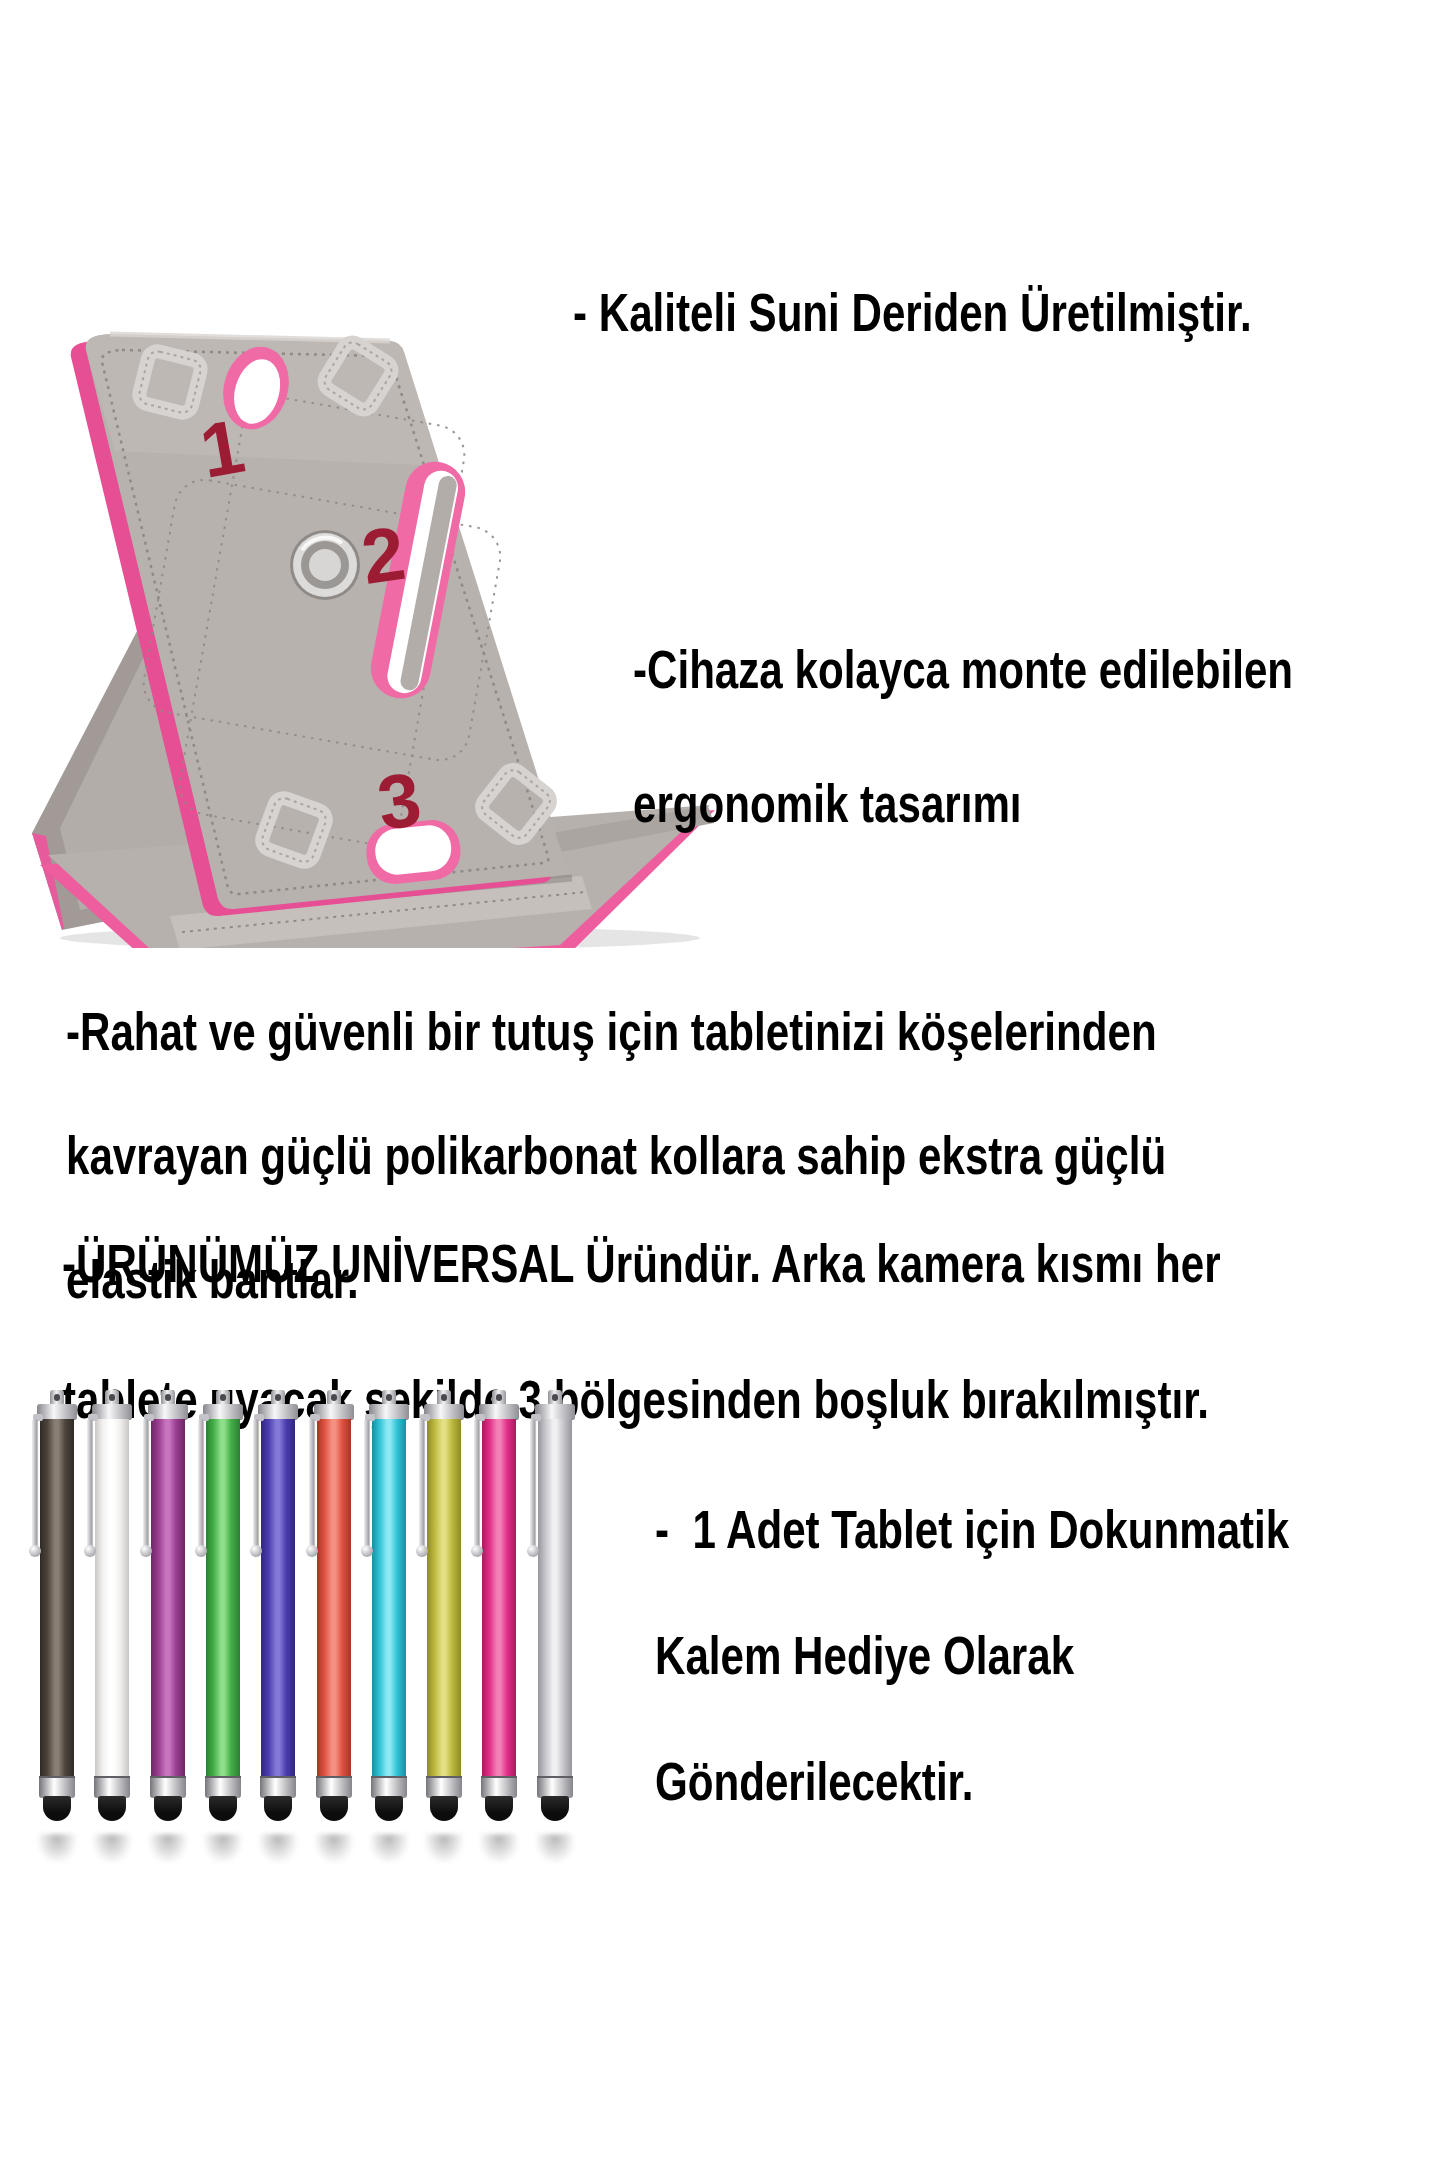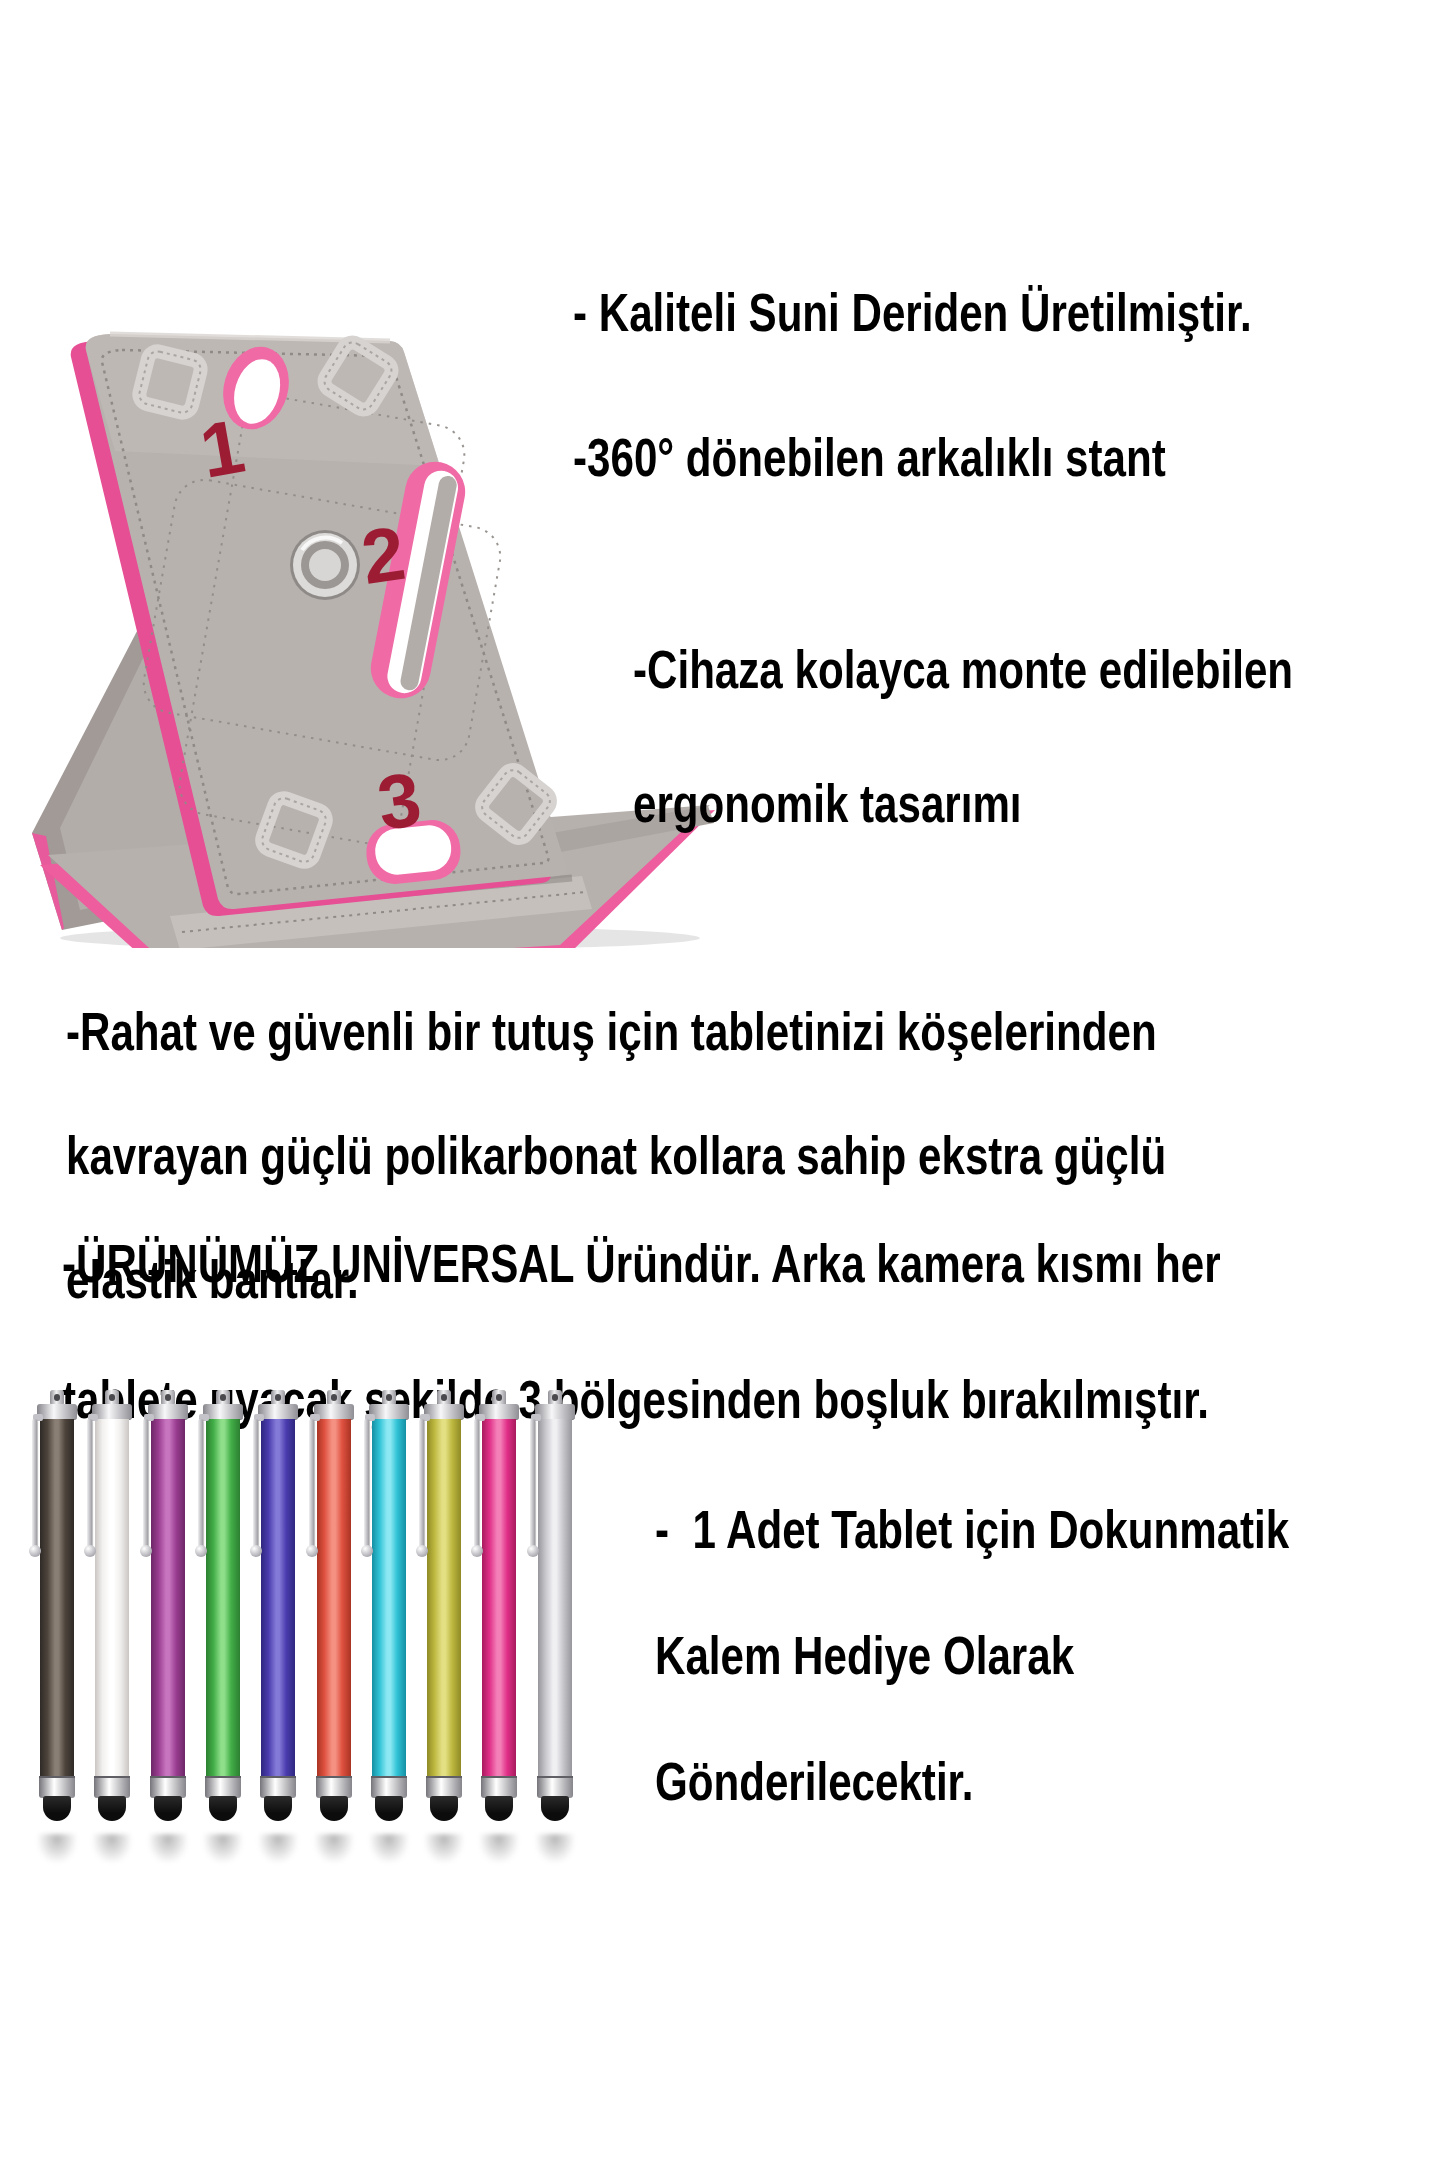--- a/index.html
+++ b/index.html
@@ -133,21 +133,20 @@
 
       <g font-family="Liberation Sans, DejaVu Sans, sans-serif" font-weight="bold" font-size="76" fill="#9c1c34">
         <text x="186" y="190" transform="rotate(-10 186 190)">1</text>
         <text x="346" y="296" transform="rotate(-8 346 296)">2</text>
         <text x="362" y="542" transform="rotate(-8 362 542)">3</text>
       </g>
     </svg>
   </section>
 
   <div class="tline b1"><span class="tx">- Kaliteli Suni Deriden Üretilmiştir.</span></div>
-  <div class="tline b2"><span class="tx">-360° dönebilen arkalıklı stant</span></div>
   <div class="tline b3">
     <span class="tx">-Cihaza kolayca monte edilebilen</span><br>
     <span class="tx">ergonomik tasarımı</span>
   </div>
 
   <div class="tline p1">
     <span class="tx">-Rahat ve güvenli bir tutuş için tabletinizi köşelerinden</span><br>
     <span class="tx">kavrayan güçlü polikarbonat kollara sahip ekstra güçlü</span><br>
     <span class="tx">elastik bantlar.</span>
   </div>

